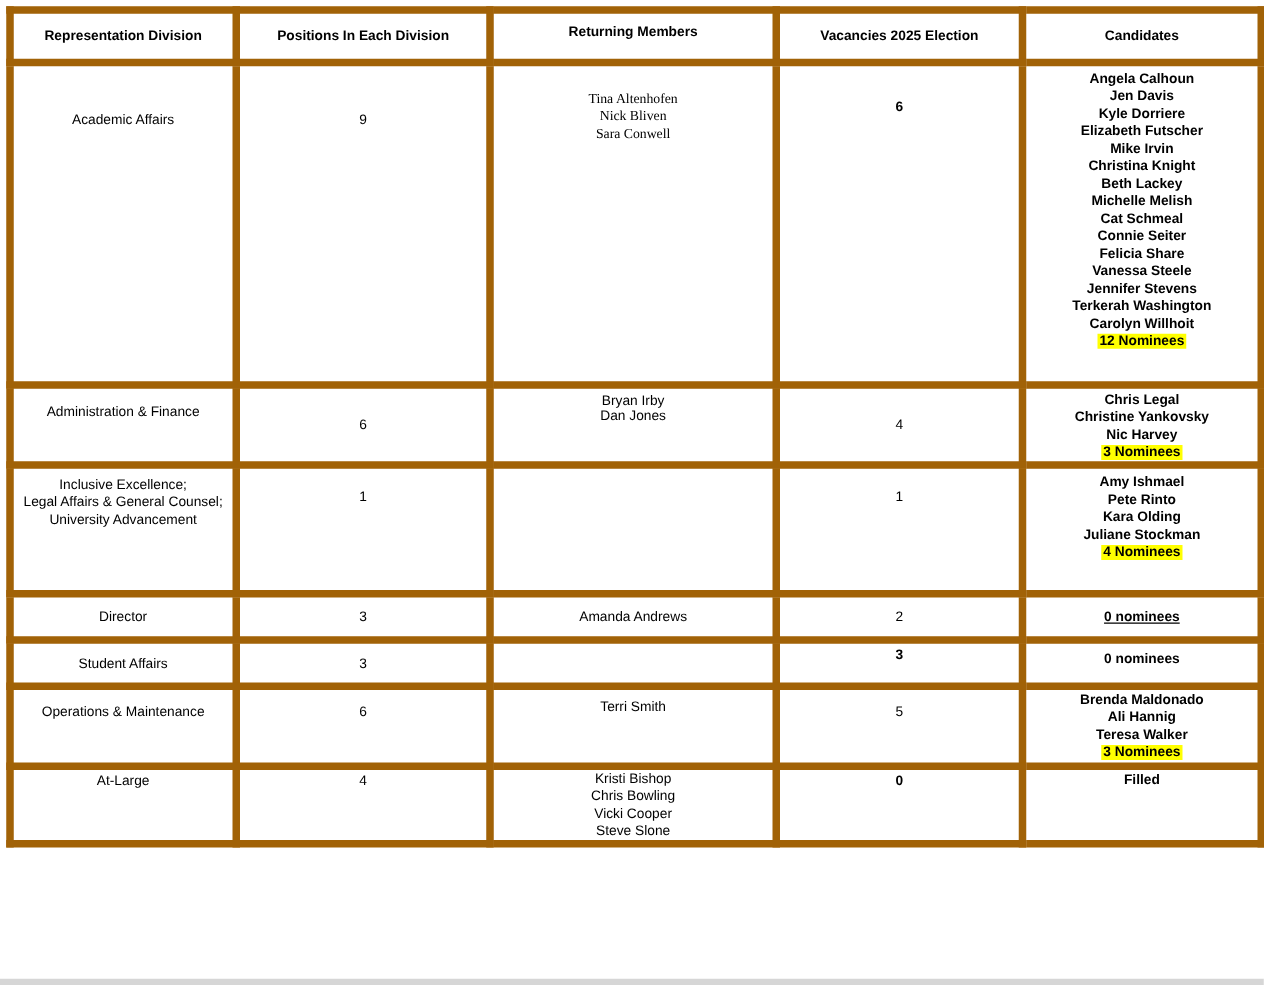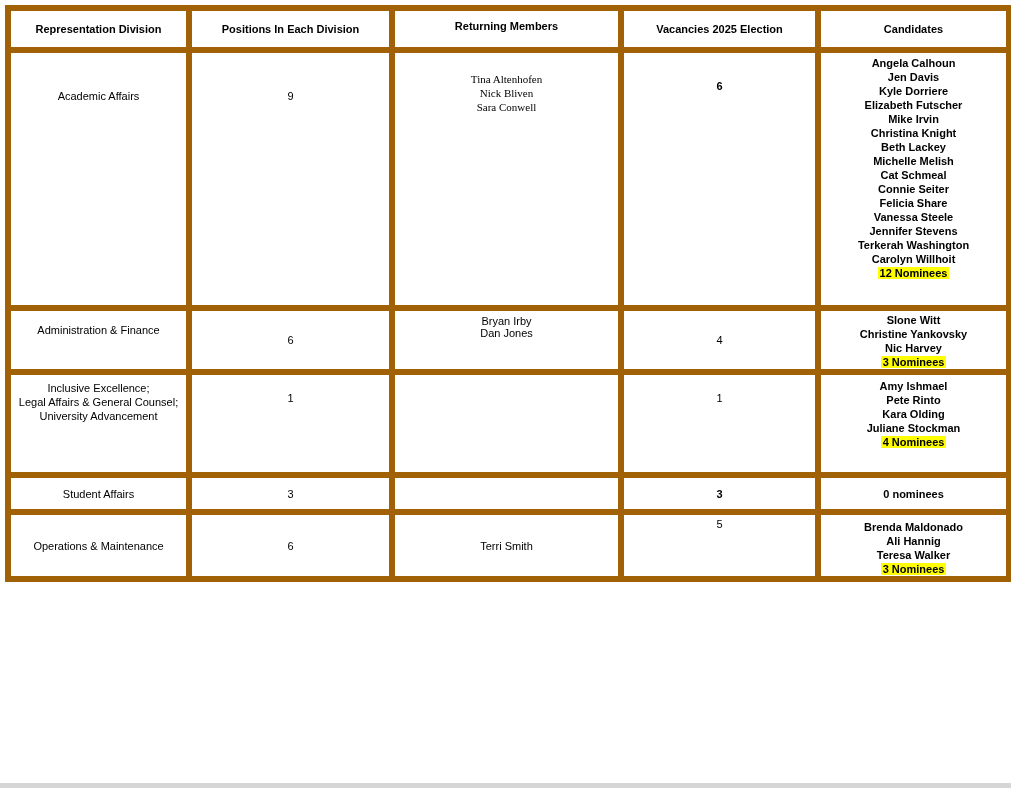--- a/index.html
+++ b/index.html
@@ -171,21 +171,21 @@
           <td class="division-cell">
             <div>Administration &amp; Finance</div>
           </td>
           <td class="positions-cell">6</td>
           <td class="returning-cell">
             <div>Bryan Irby</div>
             <div>Dan Jones</div>
           </td>
           <td class="vacancies-cell">4</td>
           <td class="candidates-cell">
-            <div><span>Slone Witt</span></div>
+            <div><span>Chris Legal</span></div>
             <div><span>Christine Yankovsky</span></div>
             <div><span>Nic Harvey</span></div>
             <div><span class="highlight">3 Nominees</span></div>
           </td>
         </tr>
         <tr>
           <td class="division-cell">
             <div>Inclusive Excellence;</div>
             <div>Legal Affairs &amp; General Counsel;</div>
             <div>University Advancement</div>
@@ -196,20 +196,33 @@
           <td class="candidates-cell">
             <div><span>Amy Ishmael</span></div>
             <div><span>Pete Rinto</span></div>
             <div><span>Kara Olding</span></div>
             <div><span>Juliane Stockman</span></div>
             <div><span class="highlight">4 Nominees</span></div>
           </td>
         </tr>
         <tr>
           <td class="division-cell">
+            <div>Director</div>
+          </td>
+          <td class="positions-cell">3</td>
+          <td class="returning-cell">
+            <div>Amanda Andrews</div>
+          </td>
+          <td class="vacancies-cell">2</td>
+          <td class="candidates-cell">
+            <div><span class="underline">0 nominees</span></div>
+          </td>
+        </tr>
+        <tr>
+          <td class="division-cell">
             <div>Student Affairs</div>
           </td>
           <td class="positions-cell">3</td>
           <td class="returning-cell"></td>
           <td class="vacancies-cell bold">3</td>
           <td class="candidates-cell">
             <div><span>0 nominees</span></div>
           </td>
         </tr>
         <tr>
@@ -221,17 +234,33 @@
             <div>Terri Smith</div>
           </td>
           <td class="vacancies-cell">5</td>
           <td class="candidates-cell">
             <div><span>Brenda Maldonado</span></div>
             <div><span>Ali Hannig</span></div>
             <div><span>Teresa Walker</span></div>
             <div><span class="highlight">3 Nominees</span></div>
           </td>
         </tr>
+        <tr>
+          <td class="division-cell">
+            <div>At-Large</div>
+          </td>
+          <td class="positions-cell">4</td>
+          <td class="returning-cell">
+            <div>Kristi Bishop</div>
+            <div>Chris Bowling</div>
+            <div>Vicki Cooper</div>
+            <div>Steve Slone</div>
+          </td>
+          <td class="vacancies-cell bold">0</td>
+          <td class="candidates-cell">
+            <div><span>Filled</span></div>
+          </td>
+        </tr>
       </tbody>
   </table>
 </div>
 
 <div class="bottom-strip"></div>
 
 </body></html>

